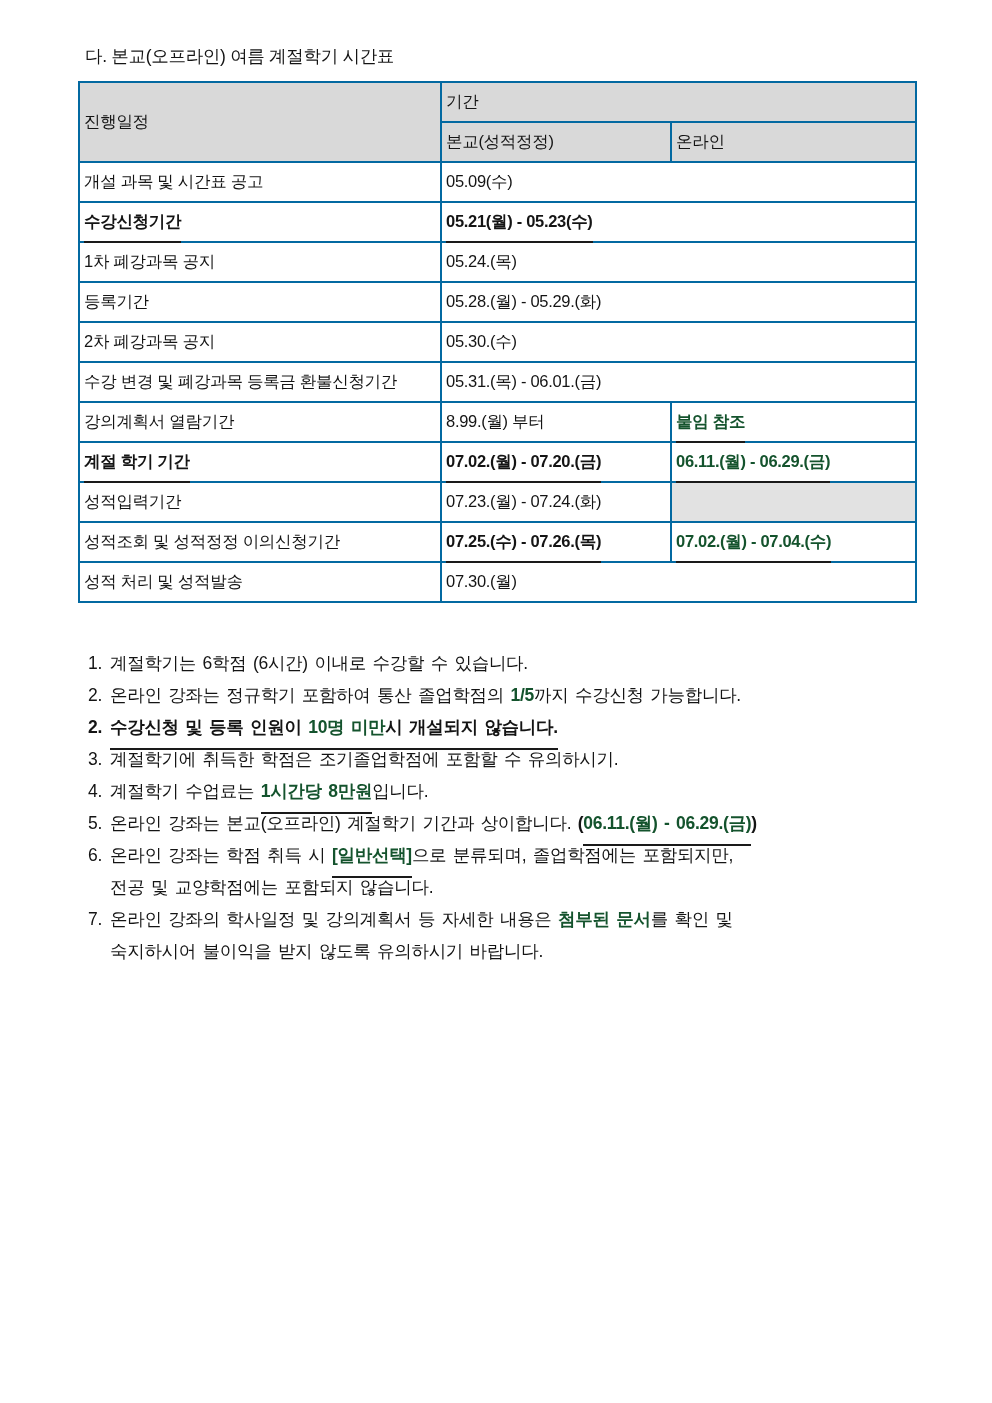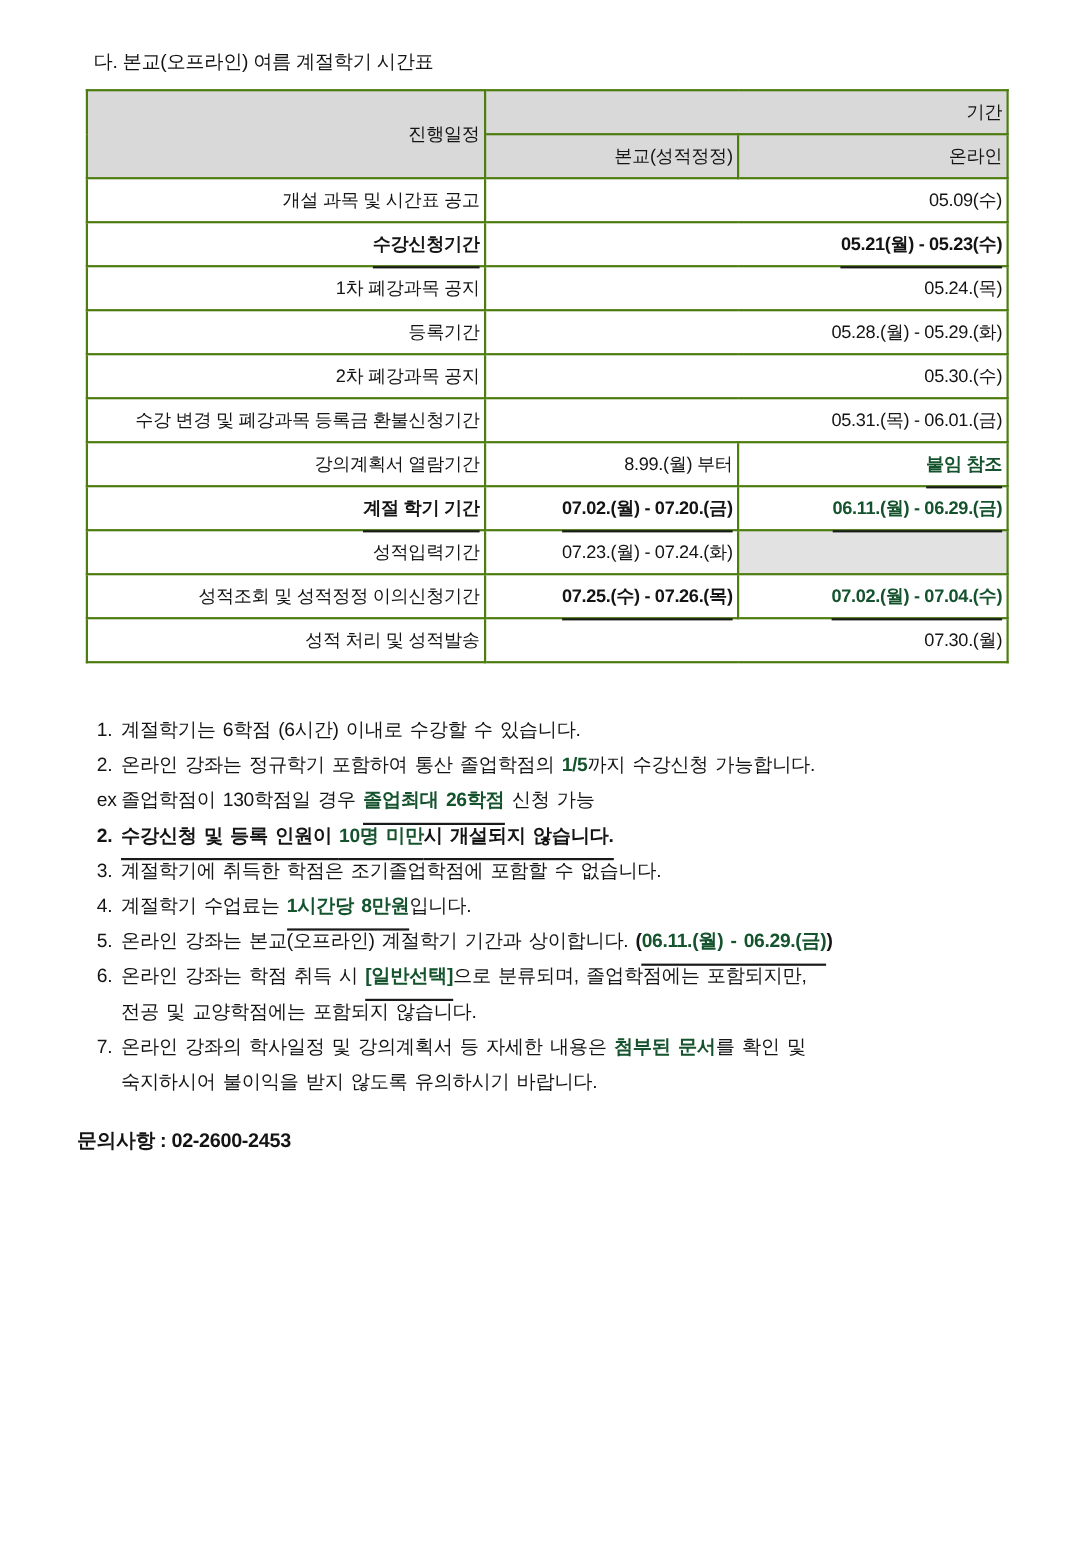--- a/index.html
+++ b/index.html
@@ -18,22 +18,22 @@
     letter-spacing: -0.3px;
   }
 
   table.schedule {
     border-collapse: collapse;
     table-layout: fixed;
     margin-left: 78px;
     width: 837px;
   }
   table.schedule td, table.schedule th {
-    border: 2px solid #4d7c0f;
-    text-align: right;
+    border: 2px solid #0369a1;
+    text-align: left;
     vertical-align: middle;
     font-size: 16.5px;
     font-weight: normal;
     height: 40px;
     padding: 2px 4px;
     letter-spacing: -0.3px;
   }
   .col-label   { width: 362px; }
   .col-offline { width: 230px; }
   .col-online  { width: 245px; }
@@ -135,30 +135,26 @@
 
     <div class="note-line">
       <span class="note-num">1.</span>
       <span class="note-text"><span>계절학기는 6학점 (6시간) 이내로 수강할 수 있습니다.</span></span>
     </div>
     <div class="note-line">
       <span class="note-num">2.</span>
       <span class="note-text"><span>온라인 강좌는 정규학기 포함하여 통산 졸업학점의 </span><span class="red b">1/5</span><span>까지 수강신청 가능합니다.</span></span>
     </div>
     <div class="note-line">
-      <span class="note-num">ex</span>
-      <span class="note-text"><span>졸업학점이 130학점일 경우 </span><span class="red b u">졸업최대 26학점</span><span> 신청 가능</span></span>
-    </div>
-    <div class="note-line">
       <span class="note-num b">2.</span>
       <span class="note-text"><span class="b u">수강신청 및 등록 인원이 </span><span class="red b u">10명 미만</span><span class="b u">시 개설되지 않습니다.</span></span>
     </div>
     <div class="note-line">
       <span class="note-num">3.</span>
-      <span class="note-text"><span>계절학기에 취득한 학점은 조기졸업학점에 포함할 수 없습니다.</span></span>
+      <span class="note-text"><span>계절학기에 취득한 학점은 조기졸업학점에 포함할 수 유의하시기.</span></span>
     </div>
     <div class="note-line">
       <span class="note-num">4.</span>
       <span class="note-text"><span>계절학기 수업료는 </span><span class="red b u">1시간당 8만원</span><span>입니다.</span></span>
     </div>
     <div class="note-line">
       <span class="note-num">5.</span>
       <span class="note-text"><span>온라인 강좌는 본교(오프라인) 계절학기 기간과 상이합니다. </span><span class="b">(</span><span class="red b u">06.11.(월)  -  06.29.(금)</span><span class="b">)</span></span>
     </div>
     <div class="note-line">
@@ -172,15 +168,14 @@
     <div class="note-line">
       <span class="note-num">7.</span>
       <span class="note-text"><span>온라인 강좌의 학사일정 및 강의계획서 등 자세한 내용은 </span><span class="red b">첨부된 문서</span><span>를 확인 및</span></span>
     </div>
     <div class="note-line">
       <span class="note-num"></span>
       <span class="note-text"><span>숙지하시어 불이익을 받지 않도록 유의하시기 바랍니다.</span></span>
     </div>
   </div>
 
-  <div class="contact">문의사항 : 02-2600-2453</div>
 
 </div>
 
 </body></html>

